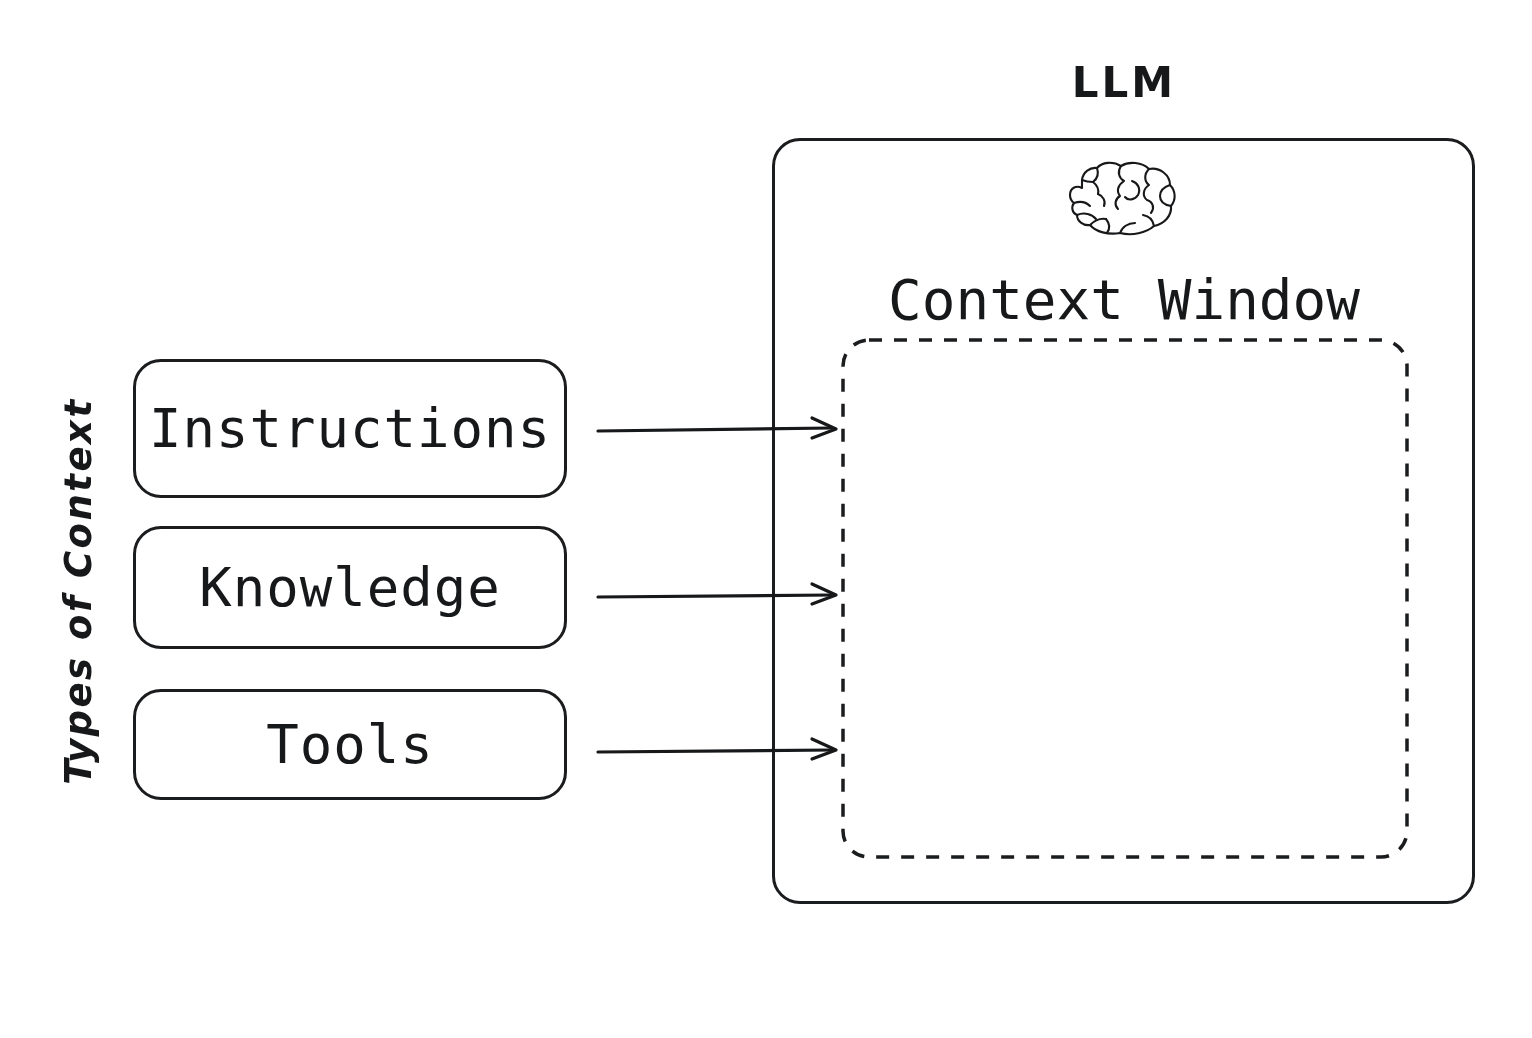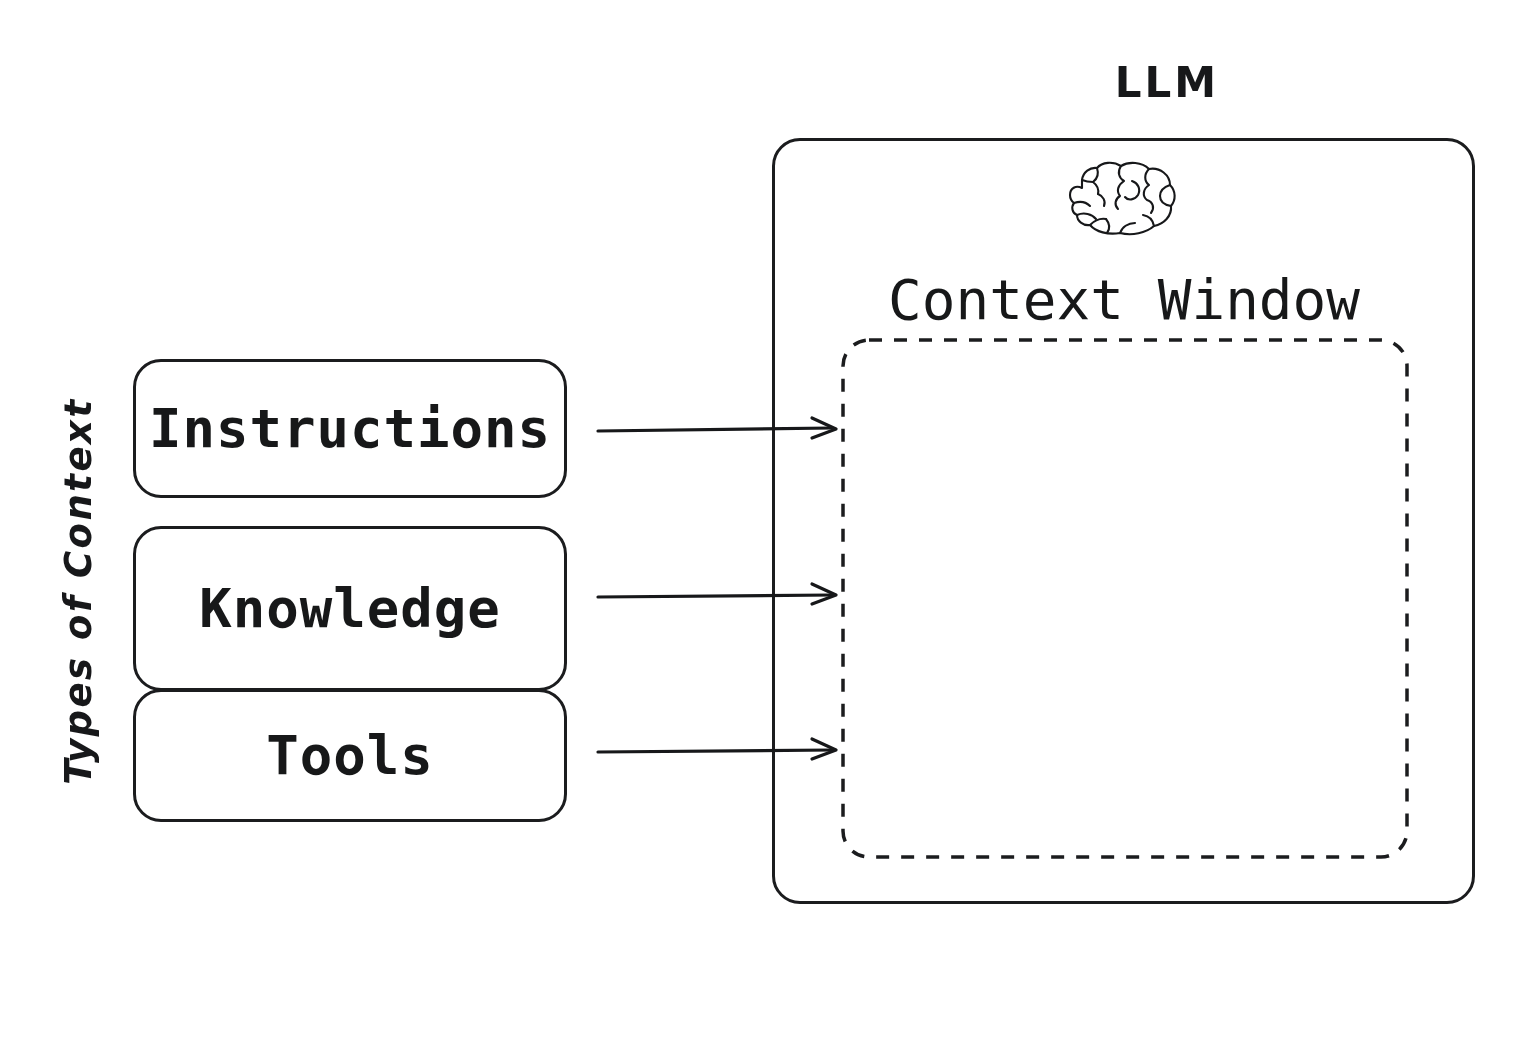--- a/index.html
+++ b/index.html
@@ -47,29 +47,29 @@
     border-radius: 28px;
     background: #ffffff;
     display: flex;
     align-items: center;
     justify-content: center;
     box-sizing: border-box;
   }
   .ctx-box .ctx-label {
     font-family: "DejaVu Sans Mono", monospace;
     font-size: 54px;
-    font-weight: 700;
+    font-weight: 400;
     color: #171819;
     letter-spacing: 1px;
     line-height: 1;
     white-space: nowrap;
   }
   #ctx-box-0 { top: 359px; height: 139px; }
-  #ctx-box-1 { top: 526px; height: 165px; }
-  #ctx-box-2 { top: 689px; height: 133px; }
+  #ctx-box-1 { top: 526px; height: 123px; }
+  #ctx-box-2 { top: 689px; height: 111px; }
 
   
   #llm-panel {
     position: absolute;
     left: 772px;
     top: 138px;
     width: 703px;
     height: 766px;
     border: 3.5px solid #1b1c1e;
     border-radius: 28px;
@@ -80,21 +80,20 @@
     position: absolute;
     left: 1124px;
     top: 58px;
     transform: translateX(-50%);
     font-family: "DejaVu Sans", sans-serif;
     font-weight: 700;
     font-size: 42px;
     letter-spacing: 3px;
     color: #17181a;
     white-space: nowrap;
-    margin-left: 43px;
   }
   #brain-icon {
     position: absolute;
     left: 1066px;
     top: 158px;
     width: 112px;
     height: 80px;
   }
   #context-window-title {
     position: absolute;

